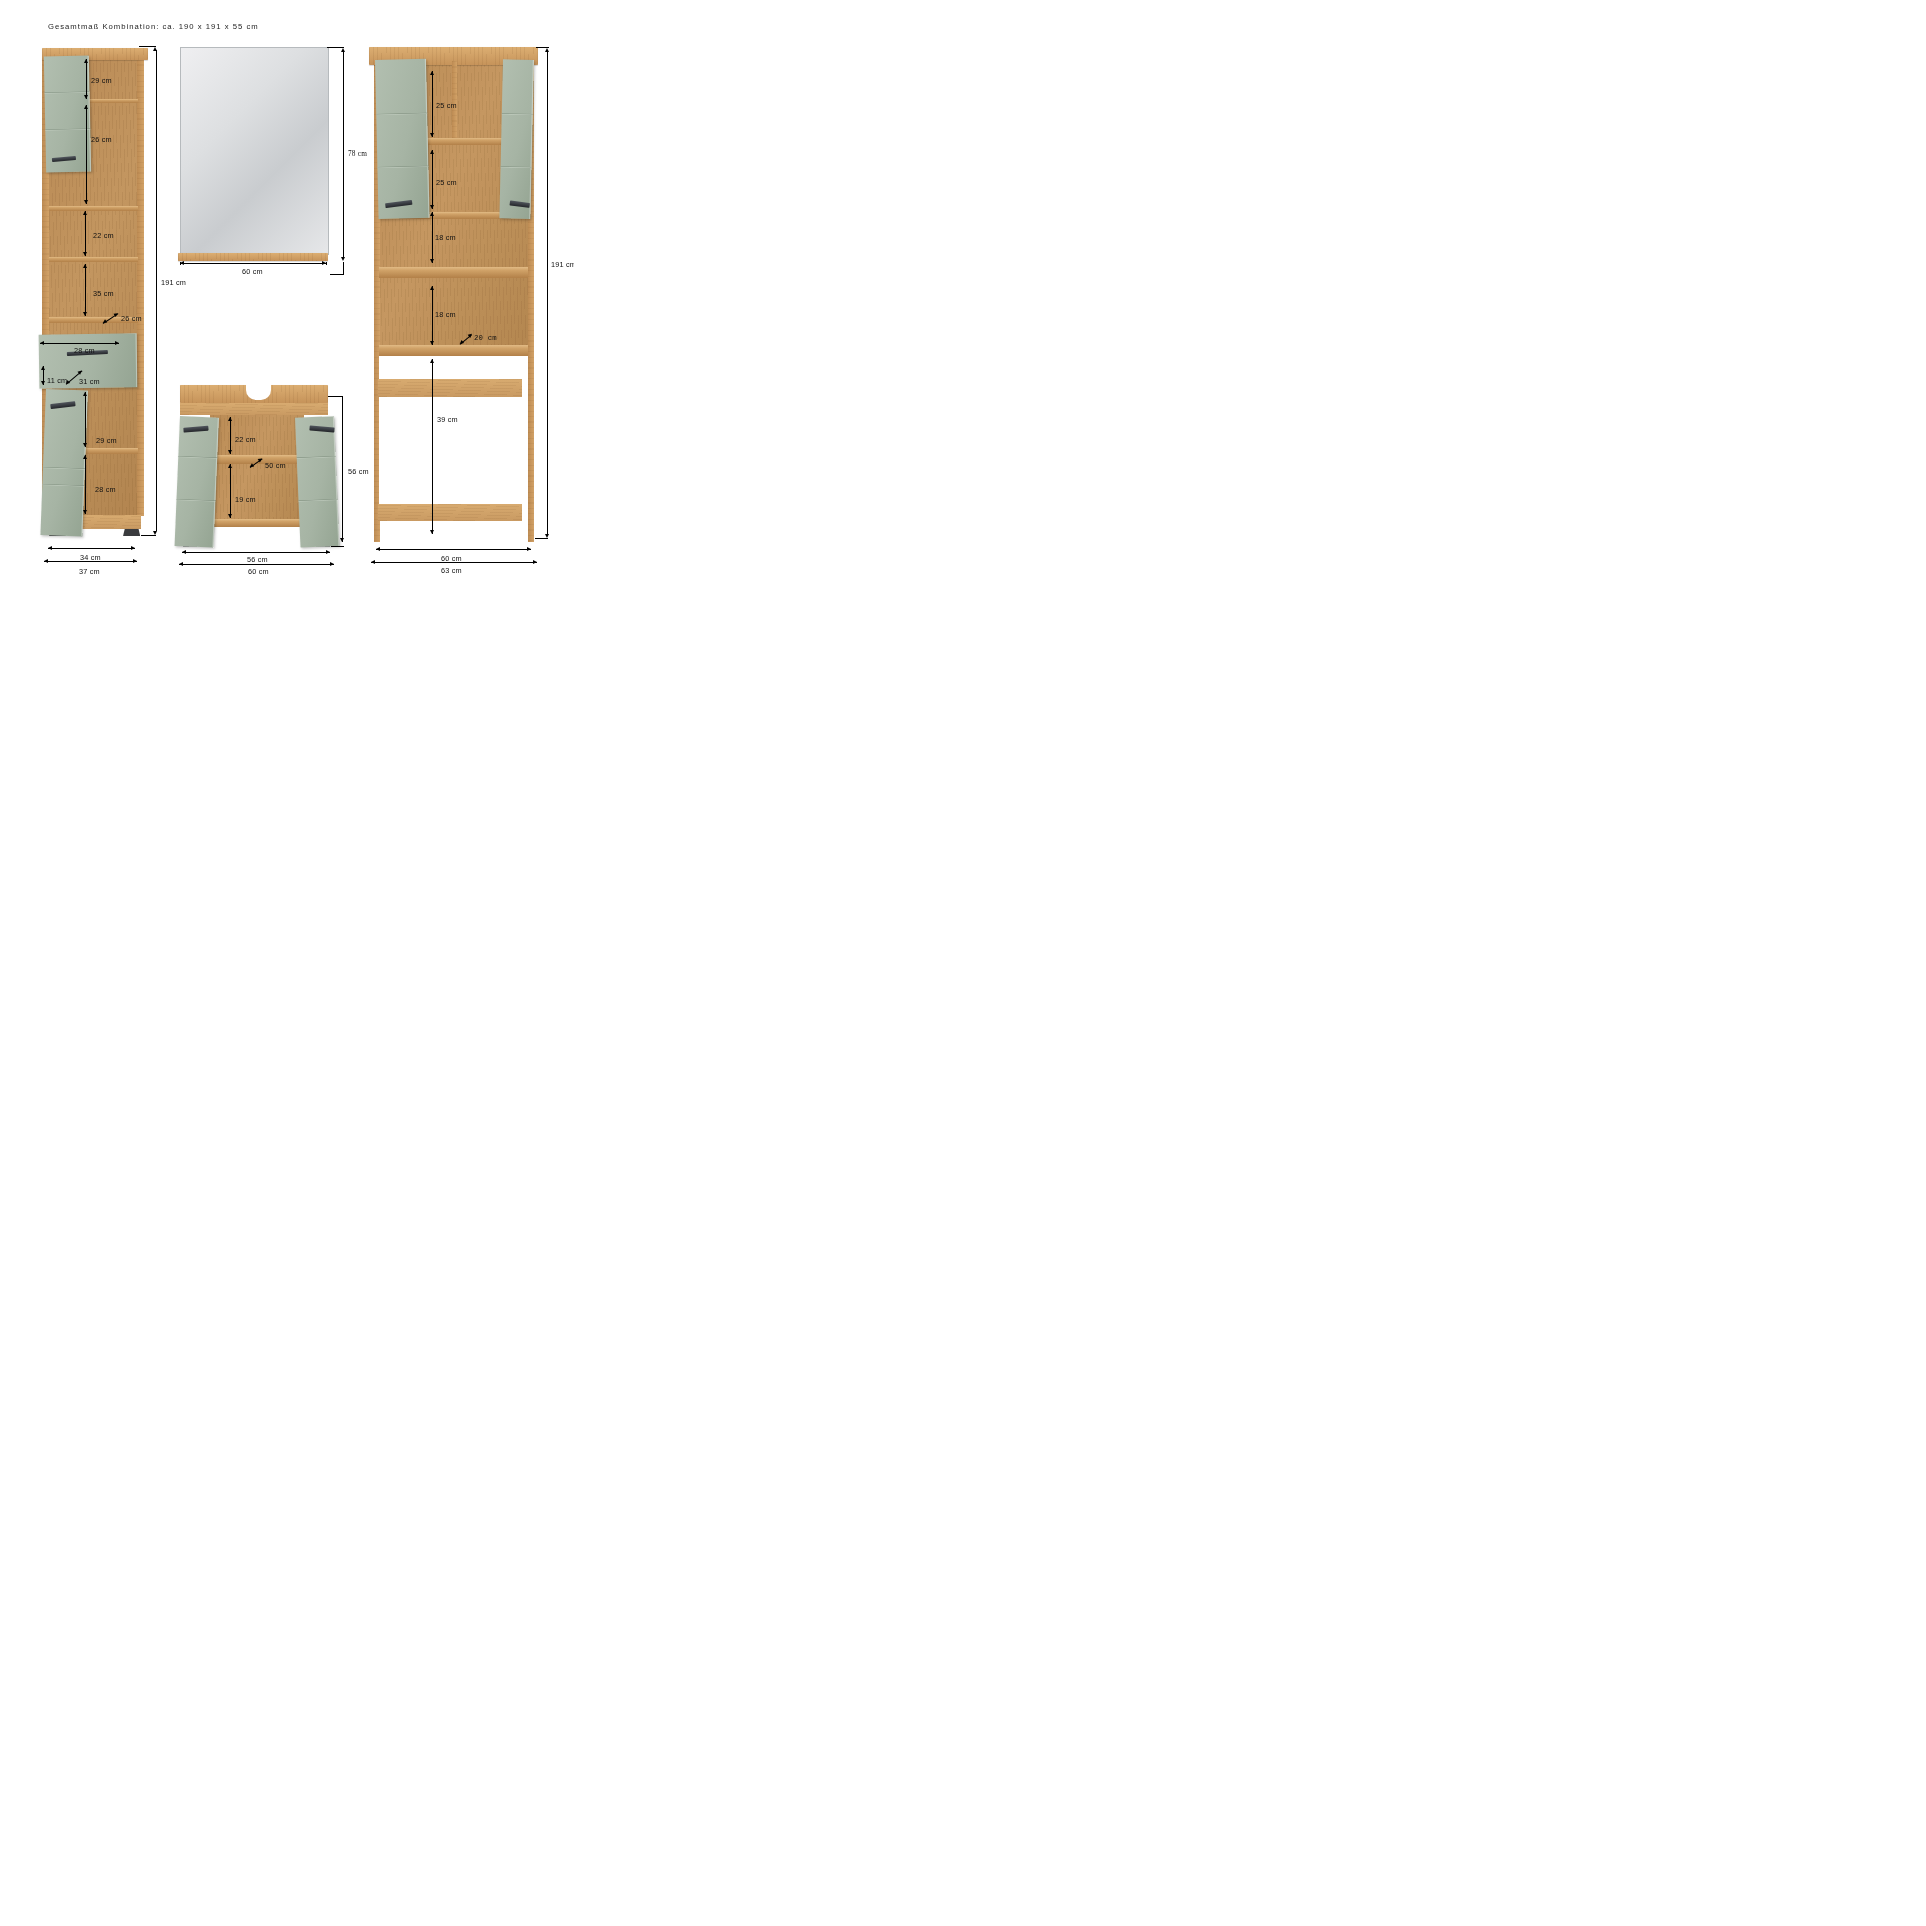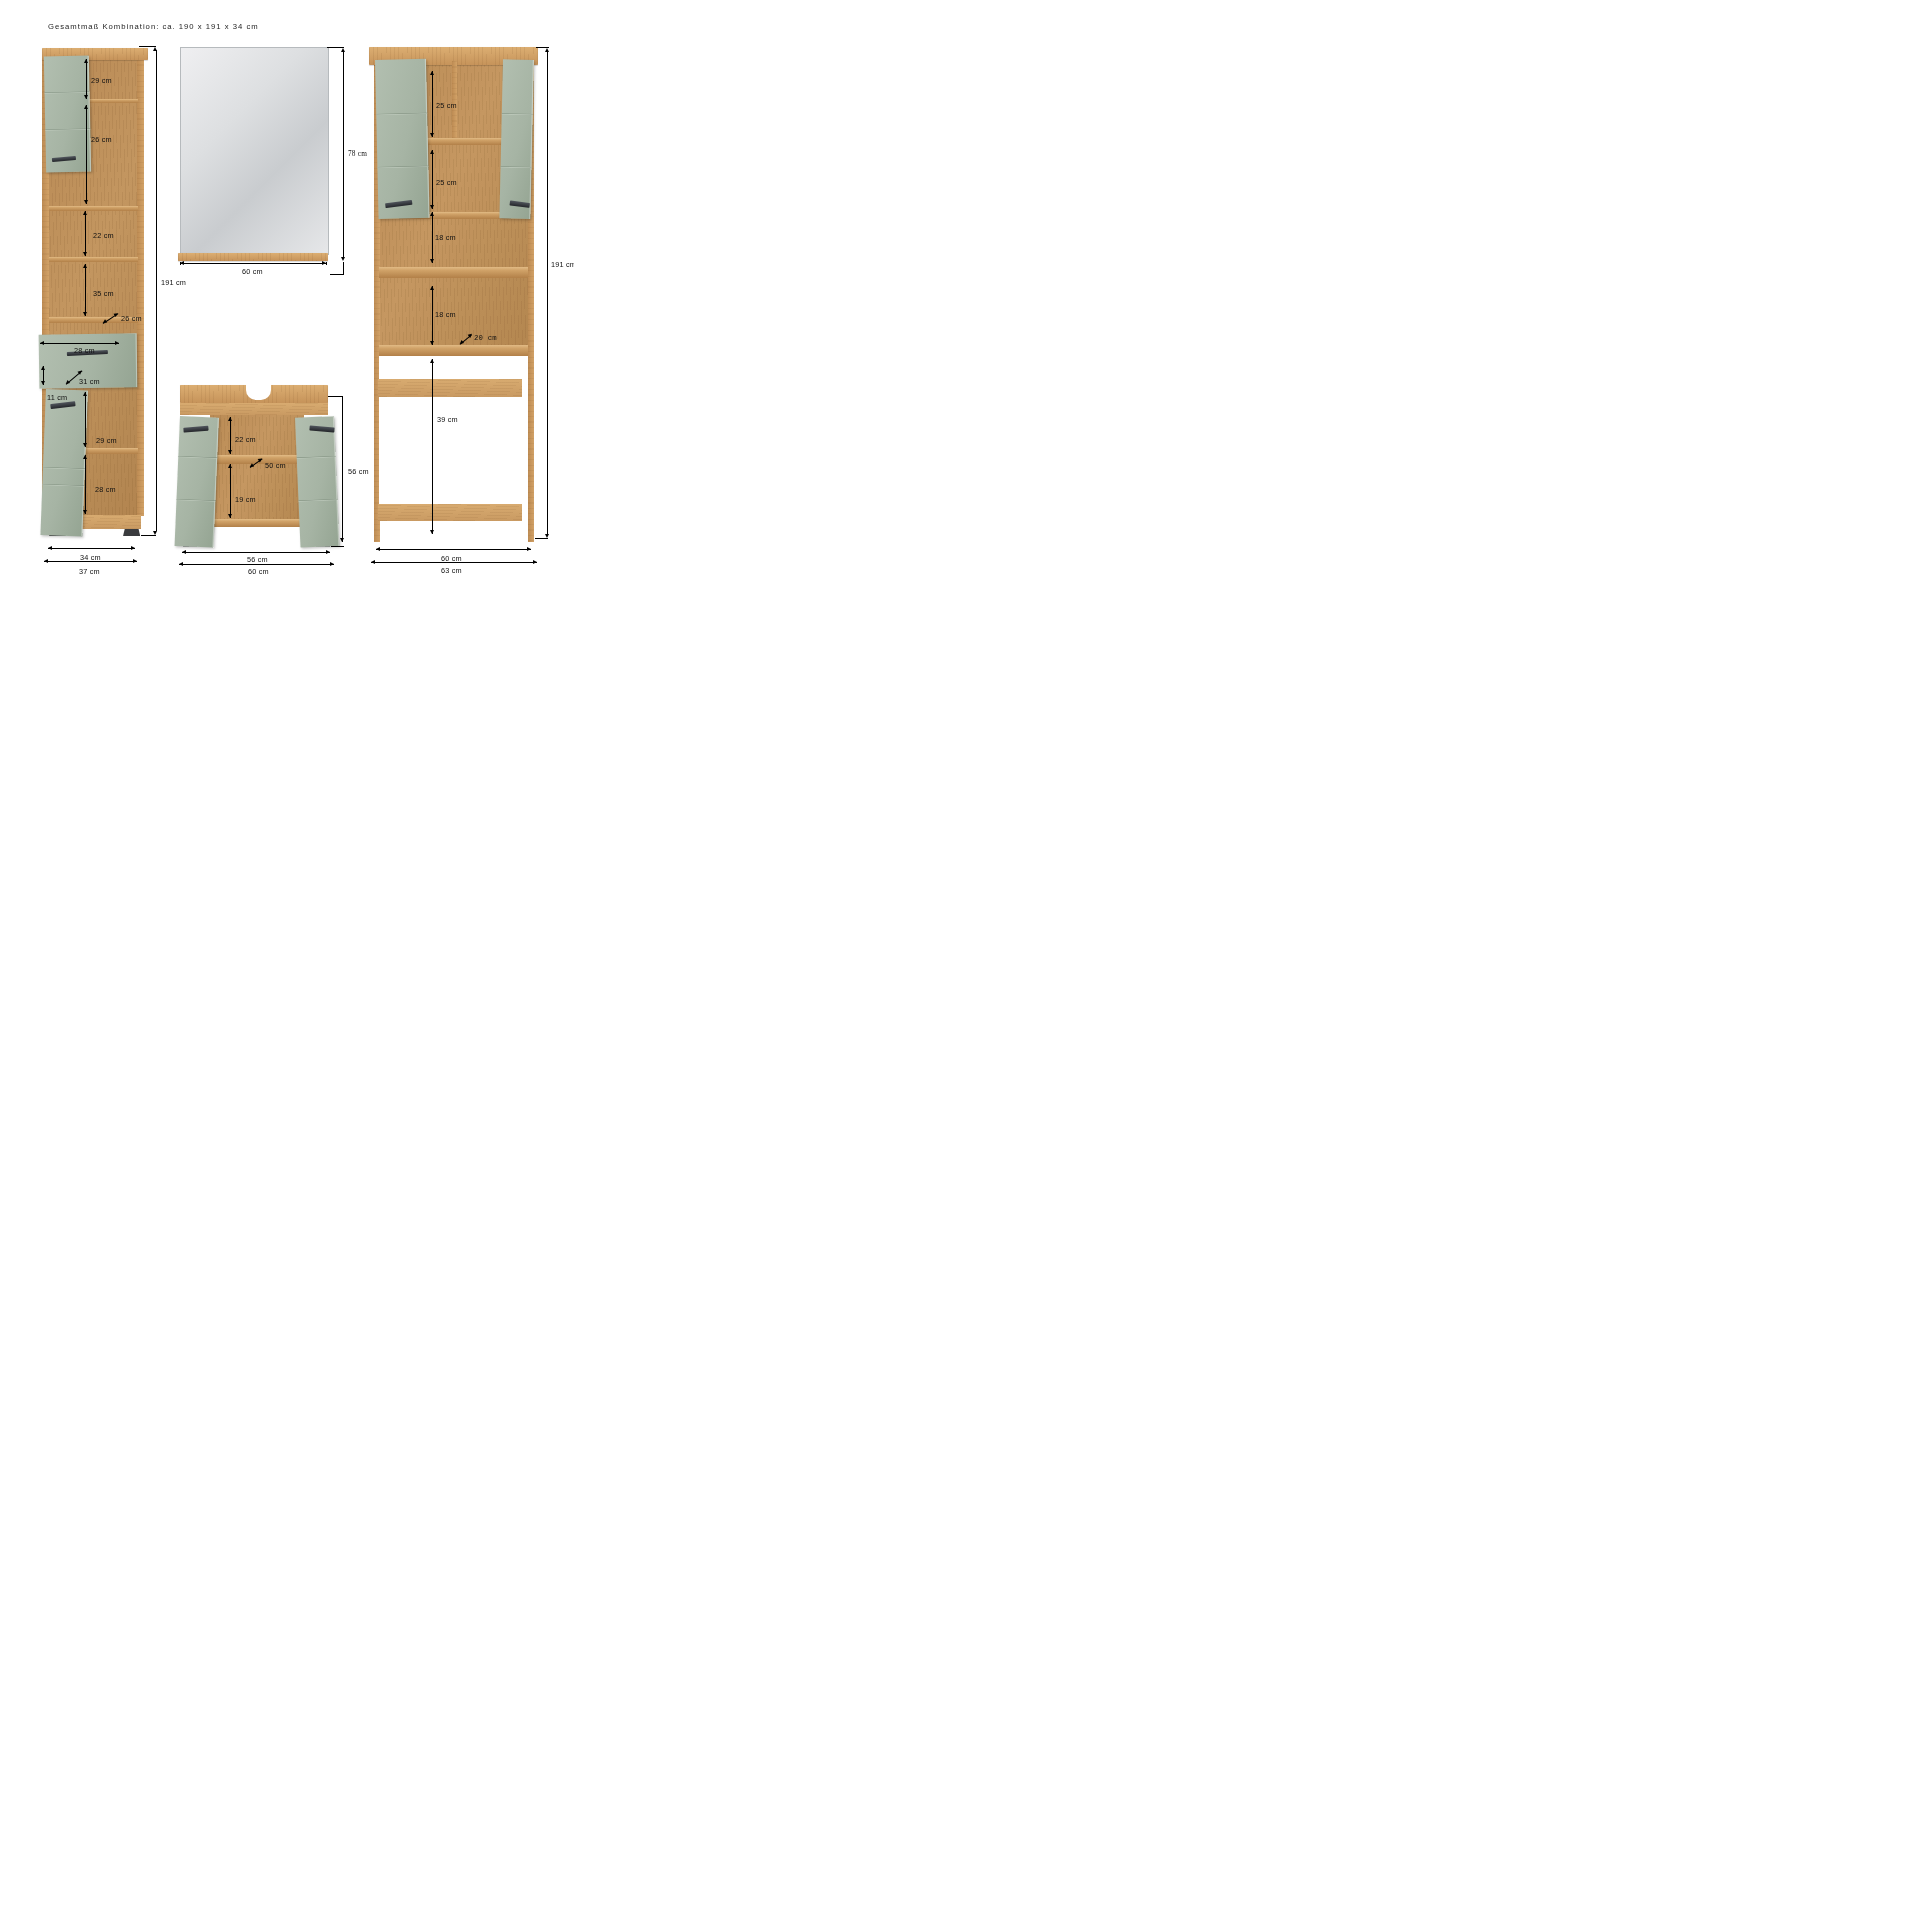--- a/index.html
+++ b/index.html
@@ -41,21 +41,21 @@
   .adv::after{content:"";position:absolute;bottom:-0.4px;left:-1.9px;border-left:2.3px solid transparent;border-right:2.3px solid transparent;border-top:4.6px solid #000;}
   .adh{position:absolute;height:0.8px;background:#000;z-index:30;transform-origin:left center;}
   .adh::before{content:"";position:absolute;left:-0.4px;top:-1.9px;border-top:2.3px solid transparent;border-bottom:2.3px solid transparent;border-right:4.6px solid #000;}
   .adh::after{content:"";position:absolute;right:-0.4px;top:-1.9px;border-top:2.3px solid transparent;border-bottom:2.3px solid transparent;border-left:4.6px solid #000;}
 </style>
 </head>
 <body>
 
 <div class="canvas">
 
-  <div class="title" style="left:48px;top:21.6px;">Gesamtmaß Kombination: ca. 190 x 191 x 34 cm</div>
+  <div class="title" style="left:48px;top:21.6px;">Gesamtmaß Kombination: ca. 190 x 191 x 55 cm</div>
 
   <div>
     <div class="wood-back" style="left:49px;top:59px;width:89px;height:458px;filter:brightness(.96);"></div>
     <div class="wood-side" style="left:42px;top:59px;width:7px;height:457px;"></div>
     <div class="wood-side" style="left:137px;top:59px;width:7px;height:457px;"></div>
     <div class="wood-cap" style="left:42px;top:48px;width:106px;height:11.6px;"></div>
     <div class="wood-shelf" style="left:49px;top:99px;width:89px;height:4.2px;"></div>
     <div class="wood-shelf" style="left:49px;top:206px;width:89px;height:4.6px;"></div>
     <div class="wood-shelf" style="left:49px;top:257px;width:89px;height:5.4px;"></div>
     <div class="wood-shelf" style="left:49px;top:317px;width:89px;height:5.8px;"></div>
@@ -86,21 +86,21 @@
     <div class="lbl" style="left:91px;top:135px;">26 cm</div>
     <div class="adv" style="left:85px;top:211px;height:45px;"></div>
     <div class="lbl" style="left:93px;top:231px;">22 cm</div>
     <div class="adv" style="left:85px;top:264px;height:52px;"></div>
     <div class="lbl" style="left:93px;top:289px;">35 cm</div>
     <div class="adh" style="left:103px;top:323px;width:17.7px;transform:rotate(-33deg);"></div>
     <div class="lbl" style="left:121px;top:314px;">26 cm</div>
     <div class="adh" style="left:40px;top:343px;width:79px;z-index:35;"></div>
     <div class="lbl" style="left:74px;top:346px;">28 cm</div>
     <div class="adv" style="left:43px;top:366px;height:19px;z-index:35;"></div>
-    <div class="lbl" style="left:47px;top:393px;">11 cm</div>
+    <div class="lbl" style="left:47px;top:376px;">11 cm</div>
     <div class="adh" style="left:66px;top:384px;width:21px;transform:rotate(-40deg);z-index:35;"></div>
     <div class="lbl" style="left:79px;top:377px;">31 cm</div>
     <div class="adv" style="left:85px;top:392px;height:55px;z-index:35;"></div>
     <div class="lbl" style="left:96px;top:436px;">29 cm</div>
     <div class="adv" style="left:85px;top:455px;height:59px;"></div>
     <div class="lbl" style="left:95px;top:485px;">28 cm</div>
     <div class="adh" style="left:48px;top:548px;width:87px;"></div>
     <div class="lbl" style="left:80px;top:553px;">34 cm</div>
     <div class="adh" style="left:44px;top:561px;width:93px;"></div>
     <div class="lbl" style="left:79px;top:567px;">37 cm</div>

